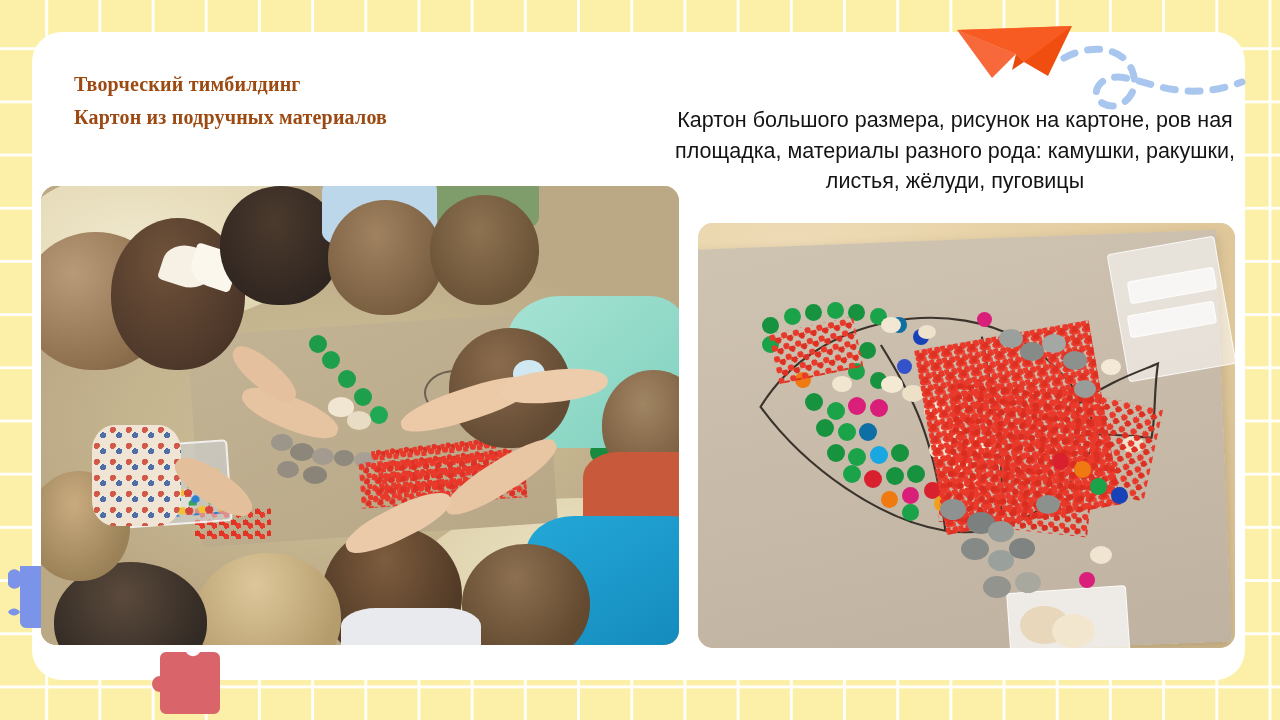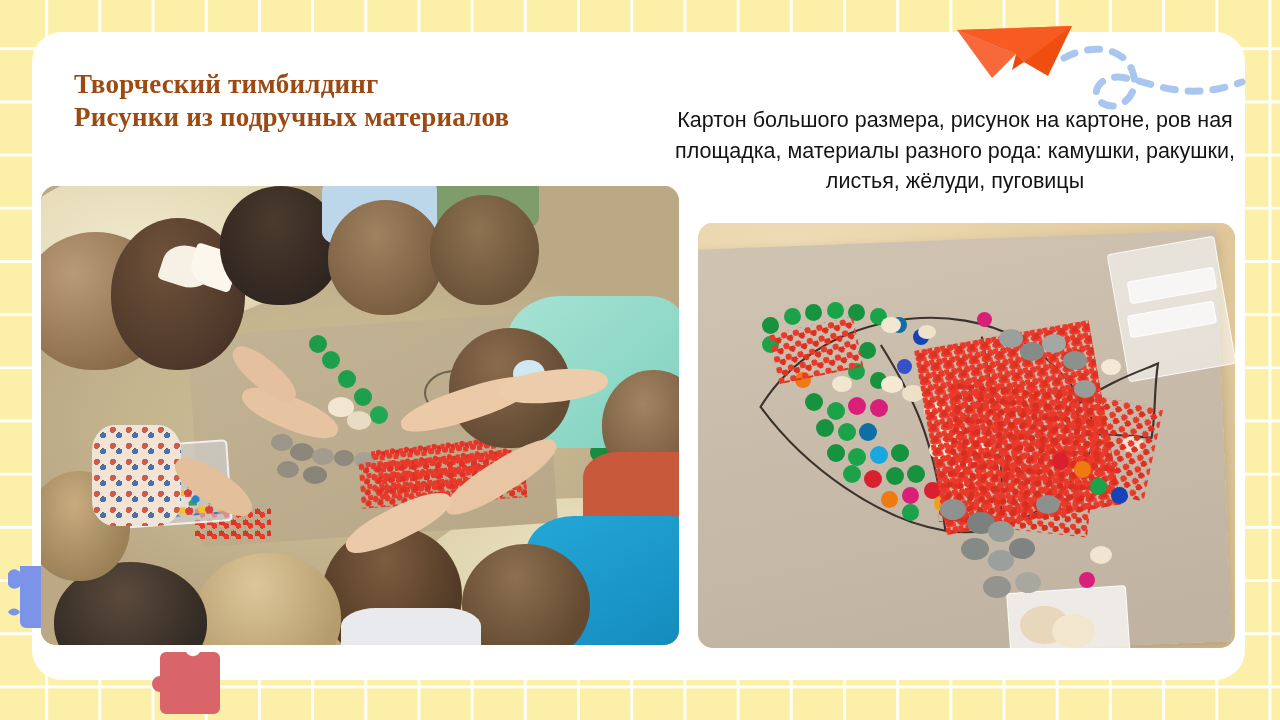--- a/index.html
+++ b/index.html
@@ -44,21 +44,21 @@
   
   .puzzle{position:absolute;}
   #puzzle-blue{left:8px;top:566px;width:44px;height:62px;z-index:2;}
   #puzzle-red{left:150px;top:650px;width:70px;height:66px;z-index:8;}
 
   
   #title-block{
     position:absolute;left:74px;top:68px;width:540px;
     font-family:"Liberation Serif", serif;
     font-weight:bold;
-    font-size:27px;
+    font-size:20px;
     line-height:33px;
     color:#9C4A12;
     letter-spacing:.2px;
     z-index:5;
   }
 
   
   #description{
     position:absolute;left:655px;top:105px;width:600px;
     text-align:center;
@@ -156,21 +156,21 @@
   <polygon points="5,28 120,24 72,60 64,52" fill="#F75B22"></polygon>
   <polygon points="64,52 72,60 60,68" fill="#E84A0C"></polygon>
 </svg>
 
 <svg id="plane-trail" viewBox="0 0 200 95">
   <path d="M4,28 C30,14 62,16 72,40 C82,64 60,82 44,74 C28,66 38,42 66,48 C96,54 128,72 182,52" fill="none" stroke="#A8C6EE" stroke-width="7" stroke-linecap="round" stroke-dasharray="12 13"></path>
 </svg>
 
 <div id="title-block">
   <div>Творческий тимбилдинг</div>
-  <div>Рисунки из подручных материалов</div>
+  <div>Картон из подручных материалов</div>
 </div>
 
 <div id="description">Картон большого размера, рисунок на картоне, ров ная площадка, материалы разного рода: камушки, ракушки, листья, жёлуди, пуговицы</div>
 
 <div class="photo-wrap" id="photo-left-wrap">
   <div class="photo">
     <div class="scene" id="scene-left">
       <div class="floor"></div>
       <div class="carpet"></div>
       <div class="carpet2"></div>

